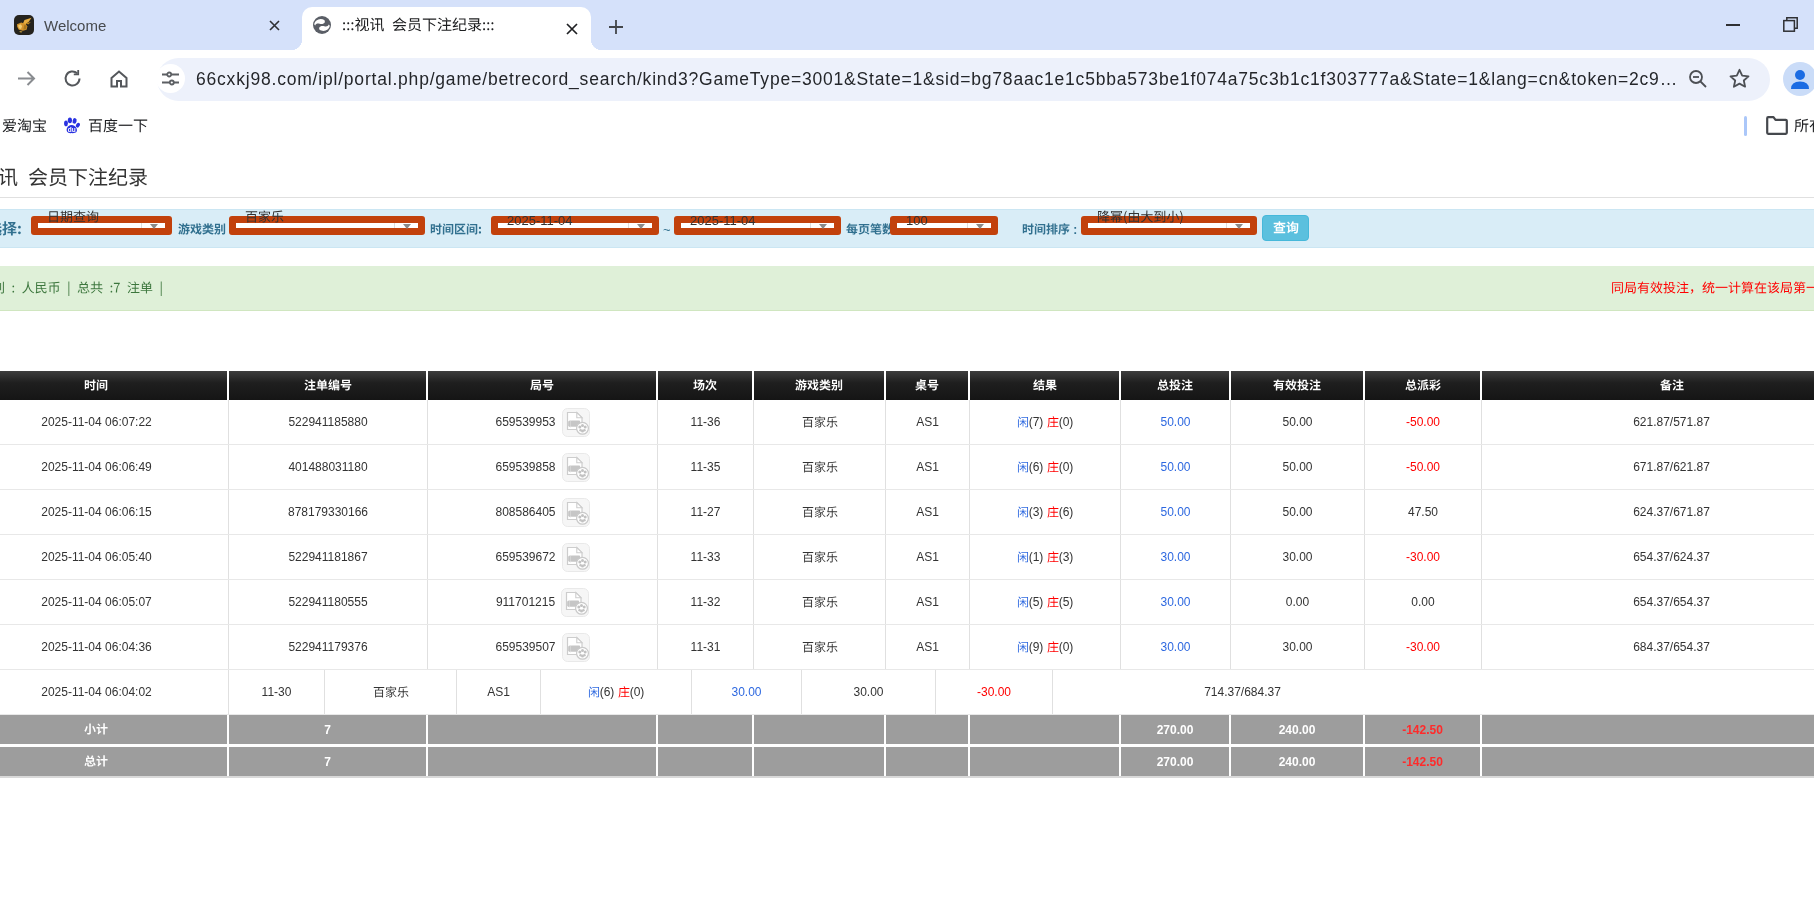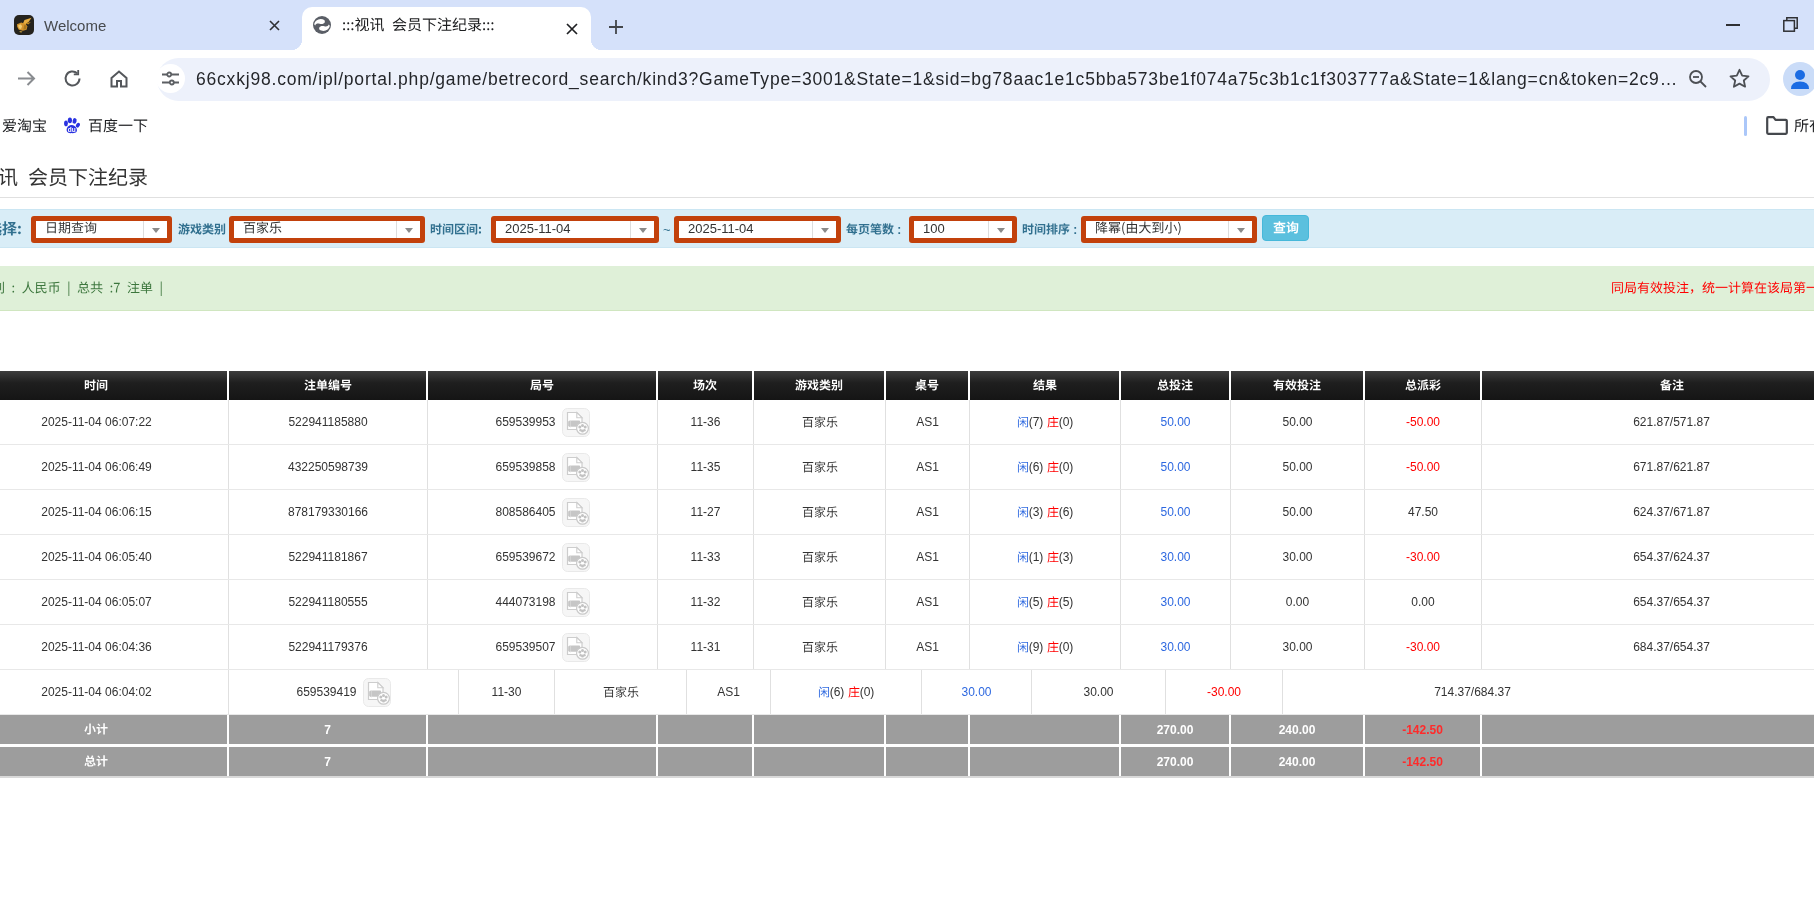--- a/index.html
+++ b/index.html
@@ -12,21 +12,21 @@
 .flare.l{left:-10px;-webkit-mask:radial-gradient(circle 10px at 0 0,transparent 98%,#000)}
 .flare.r{right:-10px;-webkit-mask:radial-gradient(circle 10px at 10px 0,transparent 98%,#000)}
 #toolbar{left:0;top:50px;width:1814px;height:56px;background:#fff}
 #omnibox{left:157px;top:58px;width:1613px;height:43px;border-radius:21.5px;background:#edf1fb}
 #urltext{left:196px;top:58px;width:1486px;height:43px;line-height:43px;font-size:17.5px;color:#24262a;letter-spacing:0.8px;white-space:nowrap;overflow:hidden}
 #bookmarks{left:0;top:106px;width:1814px;height:40px;background:#fff}
 
 #pgtitle{left:-22px;top:167px}
 #hr1{left:0;top:197px;width:1814px;height:1px;background:#e0e0e0}
 #filterbar{left:0;top:209px;width:1814px;height:39px;background:#d9edf7;border-top:1px solid #cbe6f3;border-bottom:1px solid #cbe6f3}
-.fld{position:absolute;top:216px;height:27px;background:#fff;border:5px solid #c2410c;border-radius:3px;display:flex;align-items:flex-start}
+.fld{position:absolute;top:216px;height:19px;background:#fff;border:7px solid #c2410c;border-radius:3px;display:flex;align-items:flex-end}
 .fld .tx{font-size:13px;color:#333;padding-left:9px}
 .fld .arr{position:absolute;right:0;top:0;bottom:0;width:24px;border-left:1px solid #ddd;display:flex;align-items:center;justify-content:center}
 .fld .arr:after{content:"";width:0;height:0;border:4.5px solid transparent;border-top:5.5px solid #8a8a8a;margin-top:5px}
 .flabel{position:absolute;top:216px;height:27px;display:flex;align-items:center}
 #greenbar{left:0;top:266px;width:1814px;height:45px;background:#dff0d8;border-bottom:1px solid #d0e6c0}
 
 #tbl{left:-35px;top:371px;width:1896px}
 .trow{display:flex;width:1896px}
 .hcell{height:29px;background:linear-gradient(#3e3e3e,#1f1f1f 40%,#151515);border-right:2px solid #fff;display:flex;align-items:center;justify-content:center}
 .hcell.last{border-right:none}
@@ -343,21 +343,21 @@
     <svg style="display:block;" width="48" height="13" viewBox="0 0 48 13">
       <g fill="#31708f" transform="translate(0 10.5) scale(0.012000)">
         <use href="#b6bcf" x="0"></use>
         <use href="#b9875" x="1000"></use>
         <use href="#b7b14" x="2000"></use>
         <use href="#b6570" x="3000"></use>
       </g>
     </svg>
     <span style="font-size:12px;font-weight:bold;color:#31708f">&nbsp;:</span>
   </div>
-<div class="fld" style="left:909px;width:108px">
+<div class="fld" style="left:890px;width:108px">
     <span class="tx" style="font-size:13px">100</span>
     <span class="arr"></span>
   </div>
 <div class="flabel" style="left:1022px">
     <svg style="display:block;" width="48" height="13" viewBox="0 0 48 13">
       <g fill="#31708f" transform="translate(0 10.5) scale(0.012000)">
         <use href="#b65f6" x="0"></use>
         <use href="#b95f4" x="1000"></use>
         <use href="#b6392" x="2000"></use>
         <use href="#b5e8f" x="3000"></use>
@@ -579,21 +579,21 @@
         </svg>
         <span>(0)</span>
       </div>
       <div class="dcell c8 blue">50.00</div>
       <div class="dcell c9">50.00</div>
       <div class="dcell c10 red">-50.00</div>
       <div class="dcell c11 last">621.87/571.87</div>
     </div>
     <div class="trow drow">
       <div class="dcell c1">2025-11-04 06:06:49</div>
-      <div class="dcell c2">432250598739</div>
+      <div class="dcell c2">401488031180</div>
       <div class="dcell c3">
         <span>659539858</span>
         <svg style="margin-left:6px;display:block" width="28" height="29" viewBox="0 0 28 29">
           <rect x="0.5" y="0.5" width="27" height="28" rx="5" fill="#f6f6f6" stroke="#e9e9e9"></rect>
           <path d="M5.5 4.5 H14.8 L20 9.7 V21.5 H5.5 Z" fill="#fff" stroke="#cdcdcd" stroke-width="1.2"></path>
           <path d="M14.8 4.5 L14.8 9.7 L20 9.7 Z" fill="#fff" stroke="#cdcdcd" stroke-width="1.1"></path>
           <path d="M6.2 13.5 L8.5 12 V19.5 L6.2 18 Z" fill="#c6c6c6"></path>
           <rect x="8.5" y="12.6" width="9.6" height="6.2" rx="1" fill="#c6c6c6"></rect>
           <circle cx="20.5" cy="20.3" r="5.9" fill="#fff" stroke="#c9c9c9" stroke-width="1.2"></circle>
           <circle cx="20.5" cy="17.6" r="1.5" fill="#c2c2c2"></circle>
@@ -731,21 +731,21 @@
       </div>
       <div class="dcell c8 blue">30.00</div>
       <div class="dcell c9">30.00</div>
       <div class="dcell c10 red">-30.00</div>
       <div class="dcell c11 last">654.37/624.37</div>
     </div>
     <div class="trow drow">
       <div class="dcell c1">2025-11-04 06:05:07</div>
       <div class="dcell c2">522941180555</div>
       <div class="dcell c3">
-        <span>444073198</span>
+        <span>911701215</span>
         <svg style="margin-left:6px;display:block" width="28" height="29" viewBox="0 0 28 29">
           <rect x="0.5" y="0.5" width="27" height="28" rx="5" fill="#f6f6f6" stroke="#e9e9e9"></rect>
           <path d="M5.5 4.5 H14.8 L20 9.7 V21.5 H5.5 Z" fill="#fff" stroke="#cdcdcd" stroke-width="1.2"></path>
           <path d="M14.8 4.5 L14.8 9.7 L20 9.7 Z" fill="#fff" stroke="#cdcdcd" stroke-width="1.1"></path>
           <path d="M6.2 13.5 L8.5 12 V19.5 L6.2 18 Z" fill="#c6c6c6"></path>
           <rect x="8.5" y="12.6" width="9.6" height="6.2" rx="1" fill="#c6c6c6"></rect>
           <circle cx="20.5" cy="20.3" r="5.9" fill="#fff" stroke="#c9c9c9" stroke-width="1.2"></circle>
           <circle cx="20.5" cy="17.6" r="1.5" fill="#c2c2c2"></circle>
           <circle cx="20.5" cy="23.0" r="1.5" fill="#c2c2c2"></circle>
           <circle cx="17.8" cy="19.0" r="1.5" fill="#c2c2c2"></circle>
@@ -829,37 +829,20 @@
         </svg>
         <span>(0)</span>
       </div>
       <div class="dcell c8 blue">30.00</div>
       <div class="dcell c9">30.00</div>
       <div class="dcell c10 red">-30.00</div>
       <div class="dcell c11 last">684.37/654.37</div>
     </div>
     <div class="trow drow">
       <div class="dcell c1">2025-11-04 06:04:02</div>
-      <div class="dcell c3">
-        <span>659539419</span>
-        <svg style="margin-left:6px;display:block" width="28" height="29" viewBox="0 0 28 29">
-          <rect x="0.5" y="0.5" width="27" height="28" rx="5" fill="#f6f6f6" stroke="#e9e9e9"></rect>
-          <path d="M5.5 4.5 H14.8 L20 9.7 V21.5 H5.5 Z" fill="#fff" stroke="#cdcdcd" stroke-width="1.2"></path>
-          <path d="M14.8 4.5 L14.8 9.7 L20 9.7 Z" fill="#fff" stroke="#cdcdcd" stroke-width="1.1"></path>
-          <path d="M6.2 13.5 L8.5 12 V19.5 L6.2 18 Z" fill="#c6c6c6"></path>
-          <rect x="8.5" y="12.6" width="9.6" height="6.2" rx="1" fill="#c6c6c6"></rect>
-          <circle cx="20.5" cy="20.3" r="5.9" fill="#fff" stroke="#c9c9c9" stroke-width="1.2"></circle>
-          <circle cx="20.5" cy="17.6" r="1.5" fill="#c2c2c2"></circle>
-          <circle cx="20.5" cy="23.0" r="1.5" fill="#c2c2c2"></circle>
-          <circle cx="17.8" cy="19.0" r="1.5" fill="#c2c2c2"></circle>
-          <circle cx="23.2" cy="19.0" r="1.5" fill="#c2c2c2"></circle>
-          <circle cx="18.6" cy="22.2" r="1.3" fill="#c2c2c2"></circle>
-          <circle cx="22.4" cy="22.2" r="1.3" fill="#c2c2c2"></circle>
-        </svg>
-      </div>
       <div class="dcell c4">11-30</div>
       <div class="dcell c5">
         <svg style="display:block;" width="36" height="13" viewBox="0 0 36 13">
           <g fill="#333" transform="translate(0 10.5) scale(0.012000)">
             <use href="#r767e" x="0"></use>
             <use href="#r5bb6" x="1000"></use>
             <use href="#r4e50" x="2000"></use>
           </g>
         </svg>
       </div>

